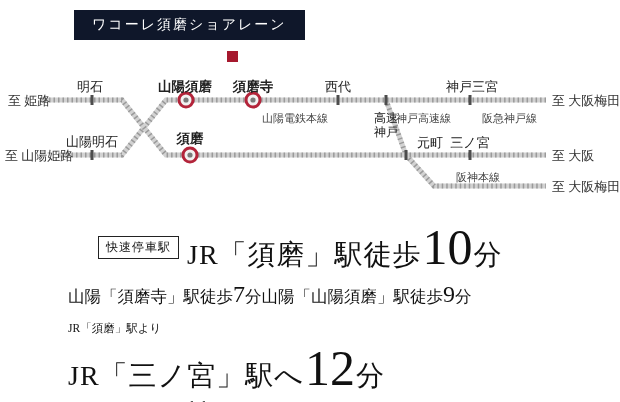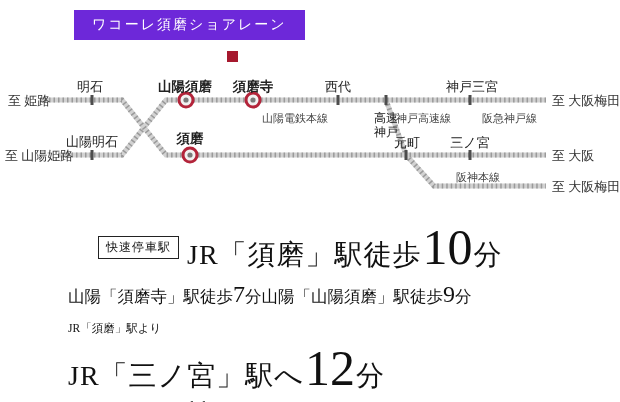--- a/index.html
+++ b/index.html
@@ -6,21 +6,21 @@
   body { background:#fff; }
   .page {
     position:relative; width:620px; height:402px;
     background:#fff; overflow:hidden;
     font-family:"Liberation Serif","DejaVu Serif",serif;
     color:#1c1c1c;
   }
   
   .callout {
     position:absolute; left:74px; top:10px;
-    background:#6d28d9; color:#fff;
+    background:#0f172a; color:#fff;
     font-size:14px; letter-spacing:2px;
     padding:6px 18px; white-space:nowrap;
   }
   .callout-marker {
     position:absolute; left:227px; top:51px;
     width:11px; height:11px; background:#a6192e;
   }
   
   .map { position:absolute; left:0; top:0; width:620px; height:215px; }
   .map svg { position:absolute; left:0; top:0; }
@@ -116,21 +116,21 @@
 
     <span class="mlabel center" style="left:90px;top:80px">明石</span>
     <span class="mlabel center major" style="left:185px;top:79px">山陽須磨</span>
     <span class="mlabel center major" style="left:253px;top:79px">須磨寺</span>
     <span class="mlabel center" style="left:338px;top:80px">西代</span>
     <span class="mlabel center stack" style="left:386px;top:64px">高速神戸</span>
     <span class="mlabel center" style="left:472px;top:80px">神戸三宮</span>
 
     <span class="mlabel center" style="left:92px;top:135px">山陽明石</span>
     <span class="mlabel center major" style="left:190px;top:131px">須磨</span>
-    <span class="mlabel center" style="left:407px;top:136px">元町</span>
+    <span class="mlabel center" style="left:430px;top:136px">元町</span>
     <span class="mlabel center" style="left:470px;top:136px">三ノ宮</span>
 
     <span class="mlabel lline" style="left:262px;top:112px">山陽電鉄本線</span>
     <span class="mlabel lline" style="left:396px;top:112px">神戸高速線</span>
     <span class="mlabel lline" style="left:482px;top:112px">阪急神戸線</span>
     <span class="mlabel lline" style="left:456px;top:171px">阪神本線</span>
   </div>
 
   <div class="callout">
     <span>ワコーレ須磨ショアレーン</span>

